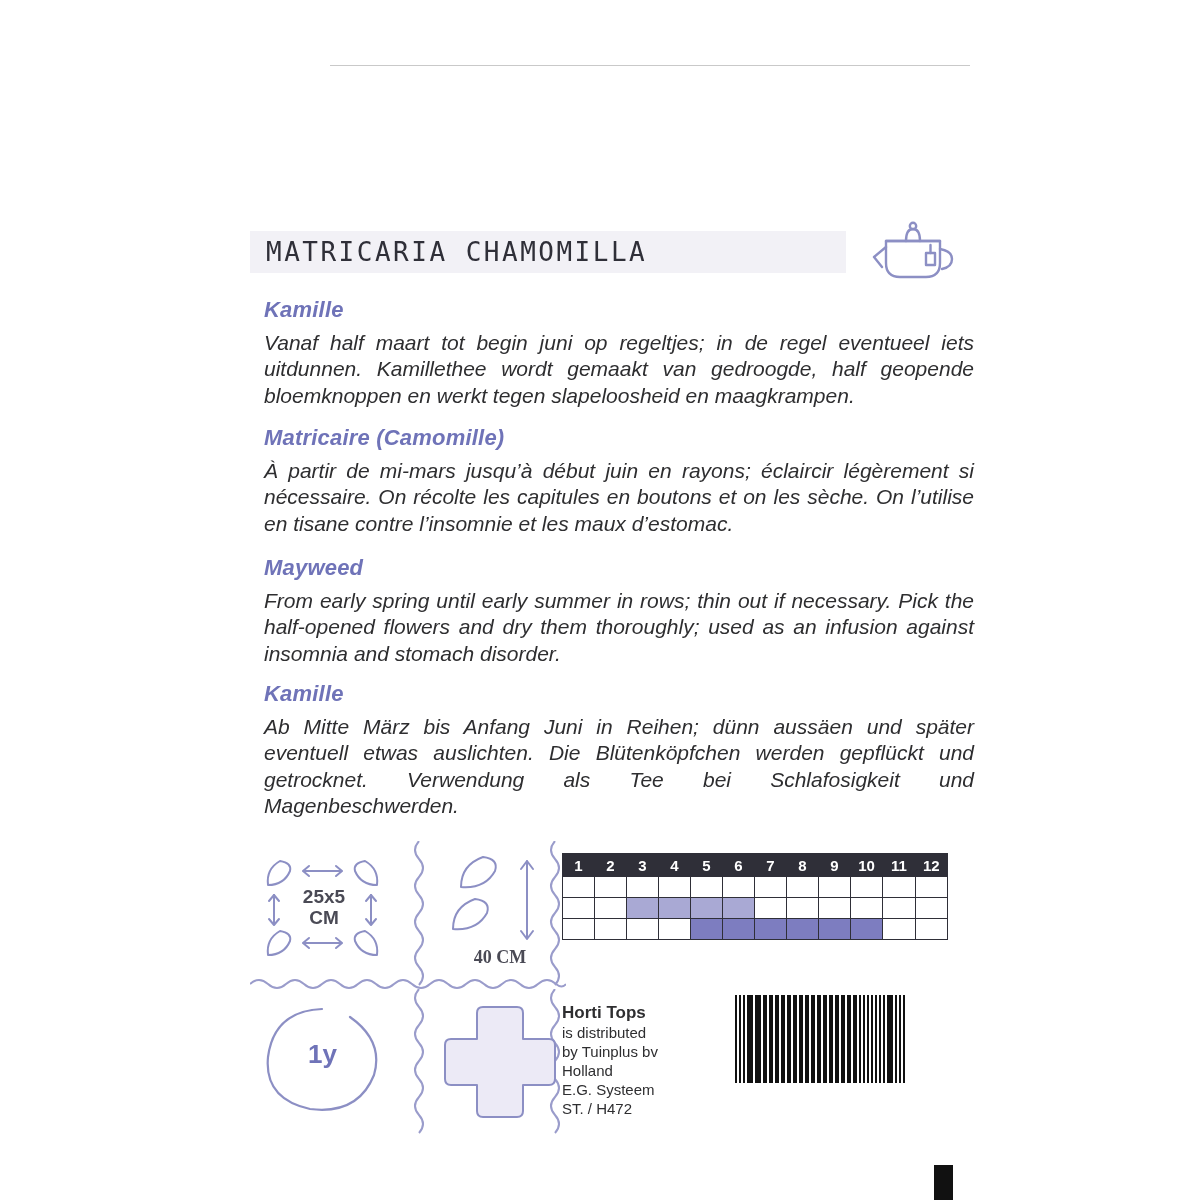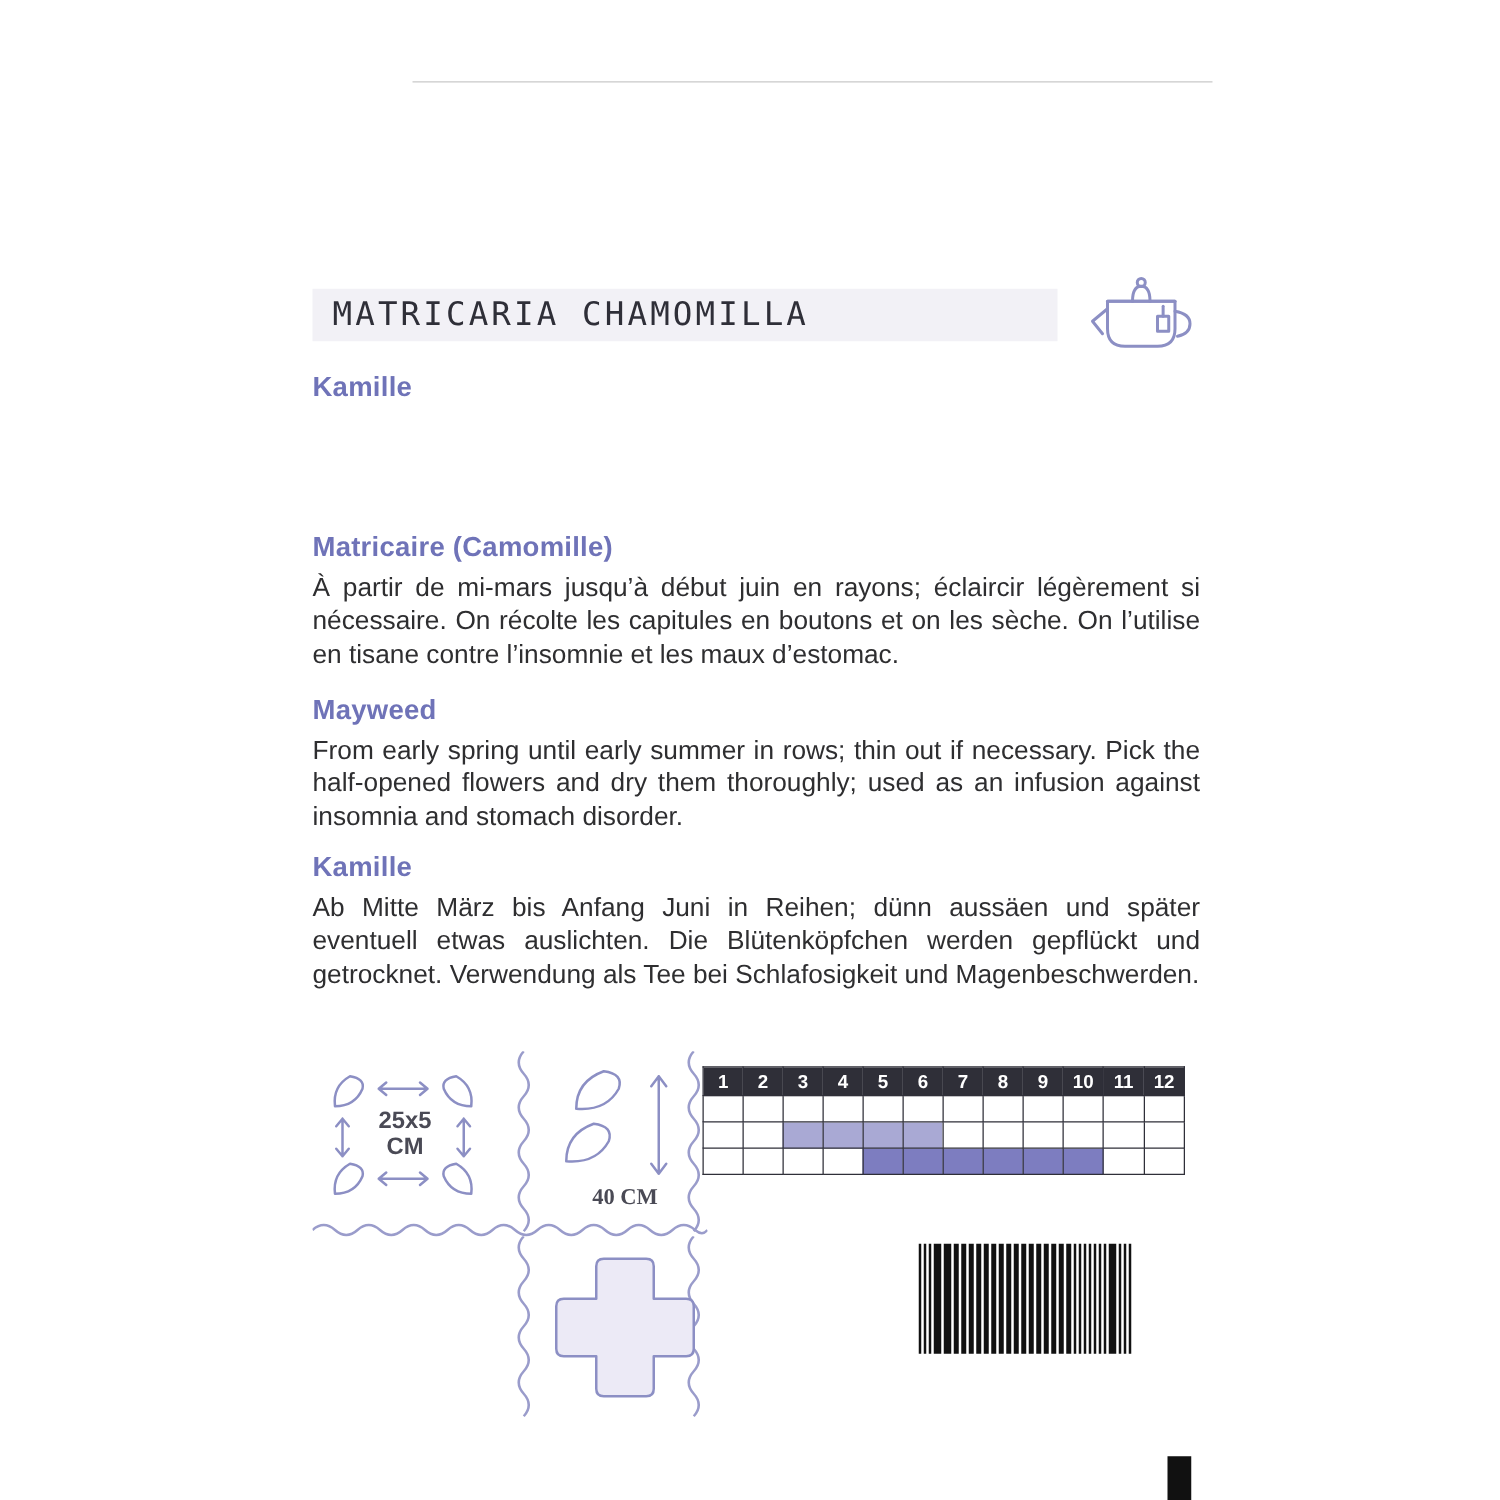--- a/index.html
+++ b/index.html
@@ -52,21 +52,21 @@
     padding-left: 16px;
     white-space: nowrap;
   }
   .teapot {
     position: absolute;
     left: 866px; top: 168px;
     width: 90px; height: 76px;
   }
 
   
-  .lang-block { position: absolute; left: 250px; width: 710px; }
+  .lang-block { position: absolute; left: 264px; width: 710px; font-style: italic; }
   .lang-head {
     font-size: 22px;
     font-weight: bold;
     color: #6f73b8;
     margin: 0 0 7px 0;
     letter-spacing: 0.2px;
   }
   .lang-body {
     font-size: 21px;
     line-height: 1.26;
@@ -193,20 +193,21 @@
       <path d="M20 30 L74 30"></path>
       <path d="M40 30 Q40 18 47 18 Q54 18 54 30"></path>
       <circle cx="47" cy="15" r="3.2"></circle>
       <path d="M60 42 L60 54 L69 54 L69 42 Z"></path>
       <path d="M64.5 42 L64.5 34"></path>
     </svg>
   </div>
 
   <div class="lang-block" id="blk0">
     <div class="lang-head">Kamille</div>
+    <p class="lang-body">Vanaf half maart tot begin juni op regeltjes; in de regel eventueel iets uitdunnen. Kamillethee wordt gemaakt van gedroogde, half geopende bloemknoppen en werkt tegen slapeloosheid en maagkrampen.</p>
   </div>
   <div class="lang-block" id="blk2">
     <div class="lang-head">Mayweed</div>
     <p class="lang-body">From early spring until early summer in rows; thin out if necessary. Pick the half-opened flowers and dry them thoroughly; used as an infusion against insomnia and stomach disorder.</p>
   </div>
   <div class="lang-block" id="blk1">
     <div class="lang-head">Matricaire (Camomille)</div>
     <p class="lang-body">À partir de mi-mars jusqu’à début juin en rayons; éclaircir légèrement si nécessaire. On récolte les capitules en boutons et on les sèche. On l’utilise en tisane contre l’insomnie et les maux d’estomac.</p>
   </div>
   <div class="lang-block" id="blk3">
@@ -323,27 +324,43 @@
               <td style="background: rgb(125, 125, 192);"></td>
               <td style="background: rgb(125, 125, 192);"></td>
               <td style="background: rgb(125, 125, 192);"></td>
               <td style="background: rgb(255, 255, 255);"></td>
               <td style="background: rgb(255, 255, 255);"></td>
             </tr>
           </tbody>
       </table>
     </div>
 
+    <div class="cell-year">
+      <svg width="145" height="130" viewBox="0 0 145 130" fill="none" stroke="#8c8fc4" stroke-width="2.2">
+        <path d="M72 14 Q24 16 18 62 Q14 104 60 114 Q108 120 124 80 Q134 46 100 22" stroke-linecap="round"></path>
+      </svg>
+      <div class="year-label">1y</div>
+    </div>
 
     <div class="cell-cross">
       <svg width="130" height="130" viewBox="0 0 130 130" fill="#eceaf6" stroke="#8c8fc4" stroke-width="2" stroke-linejoin="round">
         <path d="M48 12 L82 12 Q88 12 88 18 L88 44 L114 44 Q120 44 120 50 L120 84 Q120 90 114 90 L88 90 L88 116 Q88 122 82 122 L48 122 Q42 122 42 116 L42 90 L16 90 Q10 90 10 84 L10 50 Q10 44 16 44 L42 44 L42 18 Q42 12 48 12 Z"></path>
       </svg>
     </div>
 
+    <div class="cell-brand">
+      <div class="brand-name">Horti Tops</div>
+      <div class="brand-lines">
+        <div>is distributed</div>
+        <div>by Tuinplus bv</div>
+        <div>Holland</div>
+        <div>E.G. Systeem</div>
+        <div>ST. / H472</div>
+      </div>
+    </div>
 
     <div class="cell-barcode">
       <div class="barcode-bars" id="barcode-bars">
           <i style="width: 2px; background: rgb(17, 17, 17);"></i>
           <i style="width: 2px; background: transparent;"></i>
           <i style="width: 2px; background: rgb(17, 17, 17);"></i>
           <i style="width: 2px; background: transparent;"></i>
           <i style="width: 2px; background: rgb(17, 17, 17);"></i>
           <i style="width: 2px; background: transparent;"></i>
           <i style="width: 6px; background: rgb(17, 17, 17);"></i>

